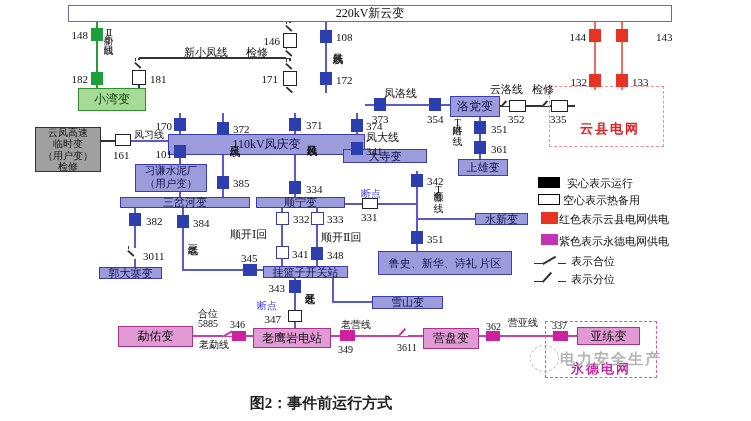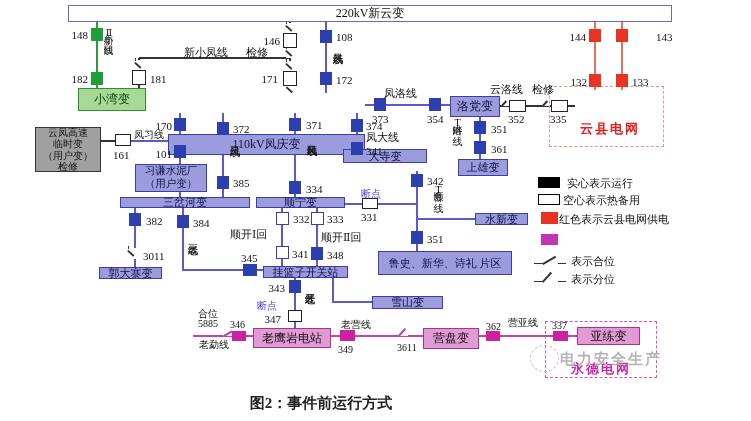--- a/index.html
+++ b/index.html
@@ -173,20 +173,23 @@
       <span>郭大寨变</span>
     </div>
   <div class="box sm" style="left:263px;top:266px;width:85px;height:12px;">
       <span>挂篮子开关站</span>
     </div>
   <div class="box sm" style="left:378px;top:251px;width:134px;height:24px;">
       <span>鲁史、新华、诗礼 片区</span>
     </div>
   <div class="box sm" style="left:372px;top:296px;width:71px;height:13px;">
       <span>雪山变</span>
+    </div>
+  <div class="box magbox" style="left:118px;top:326px;width:75px;height:21px;">
+      <span>勐佑变</span>
     </div>
   <div class="box magbox" style="left:253px;top:328px;width:78px;height:20px;">
       <span>老鹰岩电站</span>
     </div>
   <div class="box magbox" style="left:423px;top:328px;width:56px;height:21px;">
       <span>营盘变</span>
     </div>
   <div class="dashedbox mag" style="left:545px;top:321px;width:112px;height:57px;"></div>
   <div class="box magbox" style="left:577px;top:327px;width:63px;height:18px;">
       <span>亚练变</span>
@@ -306,20 +309,21 @@
   <div class="lbl" style="left:341px;top:320px;font-size:10px;">老营线</div>
   <div class="lbl" style="left:508px;top:318px;font-size:10px;">营亚线</div>
 
   <div class="leg-sq" style="left:538px;top:177px;width:22px;height:11px;background:#000;"></div>
   <div class="lbl" style="left:567px;top:178px;">实心表示运行</div>
   <div class="leg-sq" style="left:538px;top:194px;width:22px;height:11px;background:#fff;border:1.4px solid #000;"></div>
   <div class="lbl" style="left:563px;top:195px;">空心表示热备用</div>
   <div class="leg-sq" style="left:541px;top:212px;width:17px;height:12px;background:#e63322;"></div>
   <div class="lbl" style="left:559px;top:214px;">红色表示云县电网供电</div>
   <div class="leg-sq" style="left:541px;top:234px;width:17px;height:11px;background:#c234b4;"></div>
+  <div class="lbl" style="left:559px;top:236px;">紫色表示永德电网供电</div>
   <div class="sw" style="left:536px;top:255px;width:28px;height:9px;background:transparent;">
       <i class="a" style="width:35%;"></i>
       <i class="k" style="width:55%;"></i>
       <i class="b" style="width:30%;"></i>
     </div>
   <div class="lbl" style="left:571px;top:256px;">表示合位</div>
   <div class="sw open" style="left:536px;top:273px;width:28px;height:9px;background:transparent;">
       <i class="a" style="width:35%;"></i>
       <i class="k" style="width:45%;"></i>
       <i class="b" style="width:30%;"></i>

